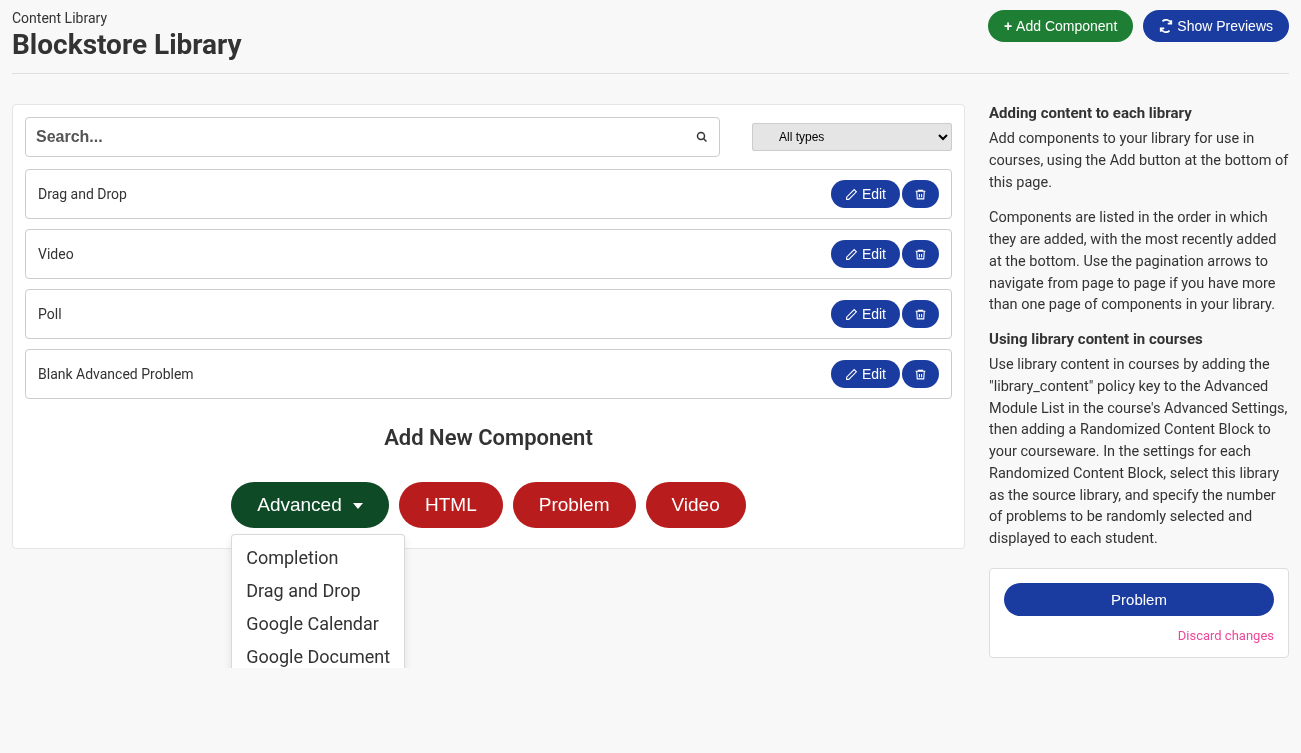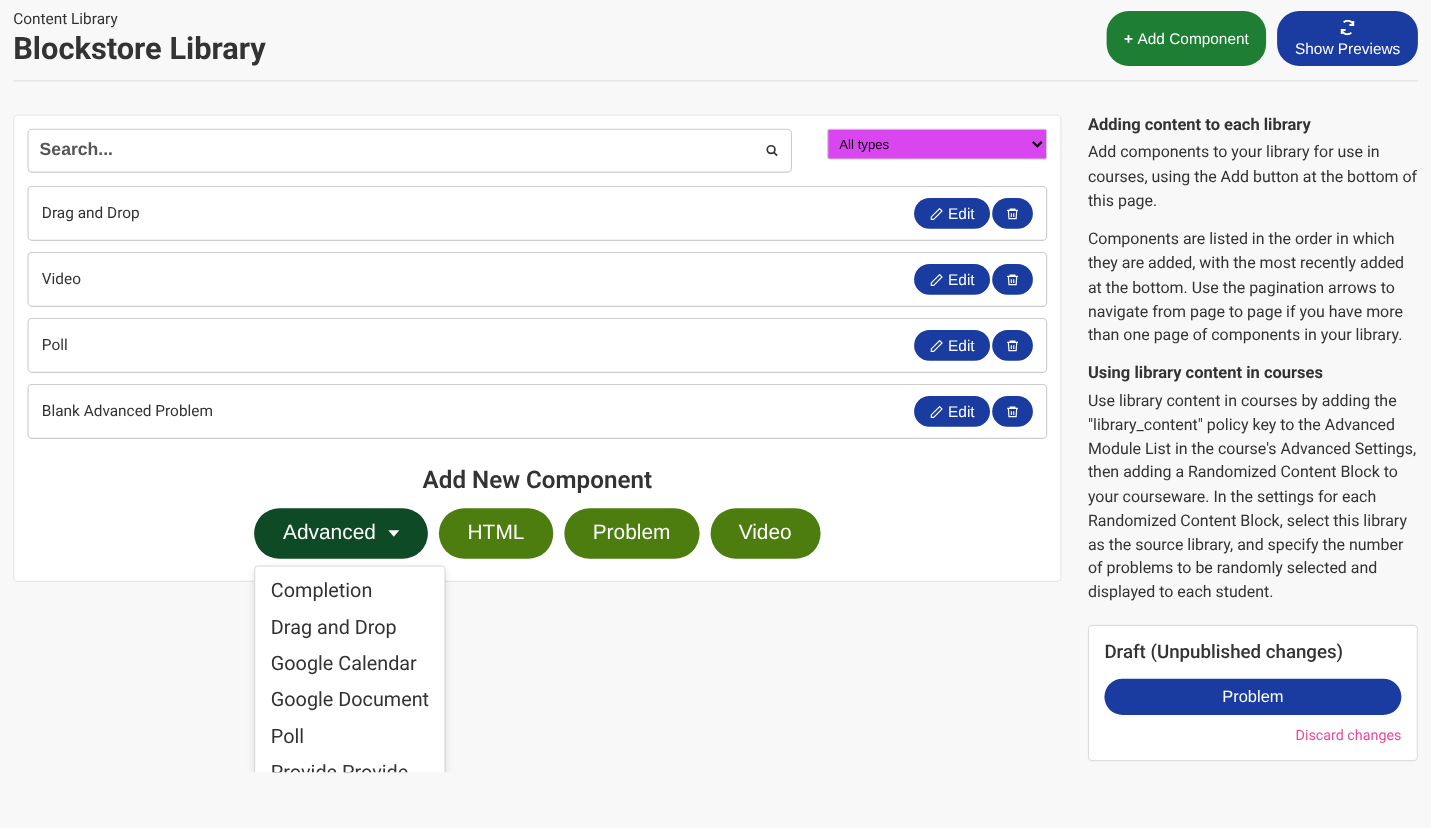--- a/index.html
+++ b/index.html
@@ -17,70 +17,70 @@
   justify-content: space-between;
   align-items: flex-start;
   padding-bottom: 12px;
   border-bottom: 1px solid #e0e0e0;
 }
 .header-left .eyebrow { font-size: 14px; color: #333; }
 .header-left h1 { font-size: 28px; font-weight: 700; margin-top: 2px; }
 .header-actions { display: flex; gap: 10px; }
 .btn { border: none; border-radius: 20px; padding: 8px 16px; font-size: 14px; cursor: pointer; display: inline-flex; align-items: center; gap: 4px; }
 .btn-green { background: #1e7e34; color: #fff; }
-.btn-blue { background: #1a3ca1; color: #fff; flex-direction: column; }
+.btn-blue { background: #1a3ca1; color: #fff; }
 .btn-blue-pill { background: #1a3ca1; color: #fff; border-radius: 18px; padding: 6px 14px; font-size: 14px; border:none; cursor:pointer; display:inline-flex; align-items:center; gap:4px;}
 .btn-blue-round { background: #1a3ca1; color: #fff; border-radius: 18px; padding: 6px 12px; font-size: 14px; border:none; cursor:pointer; display:inline-flex; align-items:center;}
 .content-row { display: flex; gap: 24px; margin-top: 30px; align-items: flex-start; }
 .main-col { flex: 1; }
 .sidebar-col { width: 300px; flex-shrink: 0; }
 .card {
   background: #fff;
   border: 1px solid #e5e5e5;
   border-radius: 4px;
   padding: 12px;
 }
-.search-row { display: flex; gap: 32px; margin-bottom: 12px; }
+.search-row { display: flex; gap: 32px; margin-bottom: 12px; align-items: center; }
 .search-box { flex: 1; position: relative; }
 .search-box input {
   width: 100%;
   padding: 10px 40px 10px 10px;
   border: 1px solid #ccc;
   border-radius: 4px;
   font-size: 16px;
   font-weight: 600;
 }
 .search-box input::placeholder { color: #555; font-weight: 600; }
 .search-icon { position: absolute; right: 12px; top: 50%; transform: translateY(-50%); font-size: 12px; color: #333; pointer-events: none; }
 .type-select {
   width: 200px;
   height: 28px;
   border: 1px solid #ccc;
   border-radius: 2px;
   font-size: 12px;
-  padding: 2px 6px;
-  background: #d946ef;
+  padding: 2px 22px;
+  background: #e5e5e5;
 }
 .component-row {
   display: flex;
   justify-content: space-between;
   align-items: center;
   border: 1px solid #ccc;
   border-radius: 4px;
   padding: 10px 12px;
   margin-bottom: 10px;
 }
 .component-row .title { font-size: 14px; }
 .component-actions { display: flex; gap: 2px; }
 .add-new-section { text-align: center; padding: 16px 0 8px; }
-.add-new-section h2 { font-size: 22px; font-weight: 600; margin-bottom: 12px; color: #333; }
+.add-new-section h2 { font-size: 22px; font-weight: 600; margin-bottom: 32px; color: #333; }
 .type-pills { display: flex; justify-content: center; gap: 10px; flex-wrap: wrap; position: relative; }
 .pill { border: none; border-radius: 26px; padding: 12px 26px; font-size: 19px; cursor: pointer; }
 .pill-dark { background: #0d4a25; color: #fff; }
-.pill-green { background: #4d7c0f; color: #fff; }
+.pill-green { background: #b91c1c; color: #fff; }
 .caret { display: inline-block; margin-left: 6px; width: 0; height: 0; border-left: 5px solid transparent; border-right: 5px solid transparent; border-top: 6px solid #fff; vertical-align: middle;}
 .dropdown-menu {
   position: absolute;
   top: 52px;
   left: 0;
   background: #fff;
   border: 1px solid rgba(0,0,0,0.15);
   border-radius: 4px;
   box-shadow: 0 4px 8px rgba(0,0,0,0.1);
   text-align: left;
@@ -270,19 +270,18 @@
     <div class="sidebar-col">
       <div class="help-block">
         <h3>Adding content to each library</h3>
         <p>Add components to your library for use in courses, using the Add button at the bottom of this page.</p>
         <p>Components are listed in the order in which they are added, with the most recently added at the bottom. Use the pagination arrows to navigate from page to page if you have more than one page of components in your library.</p>
         <h3>Using library content in courses</h3>
         <p>Use library content in courses by adding the "library_content" policy key to the Advanced Module List in the course's Advanced Settings, then adding a Randomized Content Block to your courseware. In the settings for each Randomized Content Block, select this library as the source library, and specify the number of problems to be randomly selected and displayed to each student.</p>
       </div>
 
       <div class="draft-box">
-        <h4>Draft (Unpublished changes)</h4>
         <button class="publish-btn">Problem</button>
         <a class="discard-link">Discard changes</a>
       </div>
     </div>
   </div>
 </div>
 
 </body></html>

